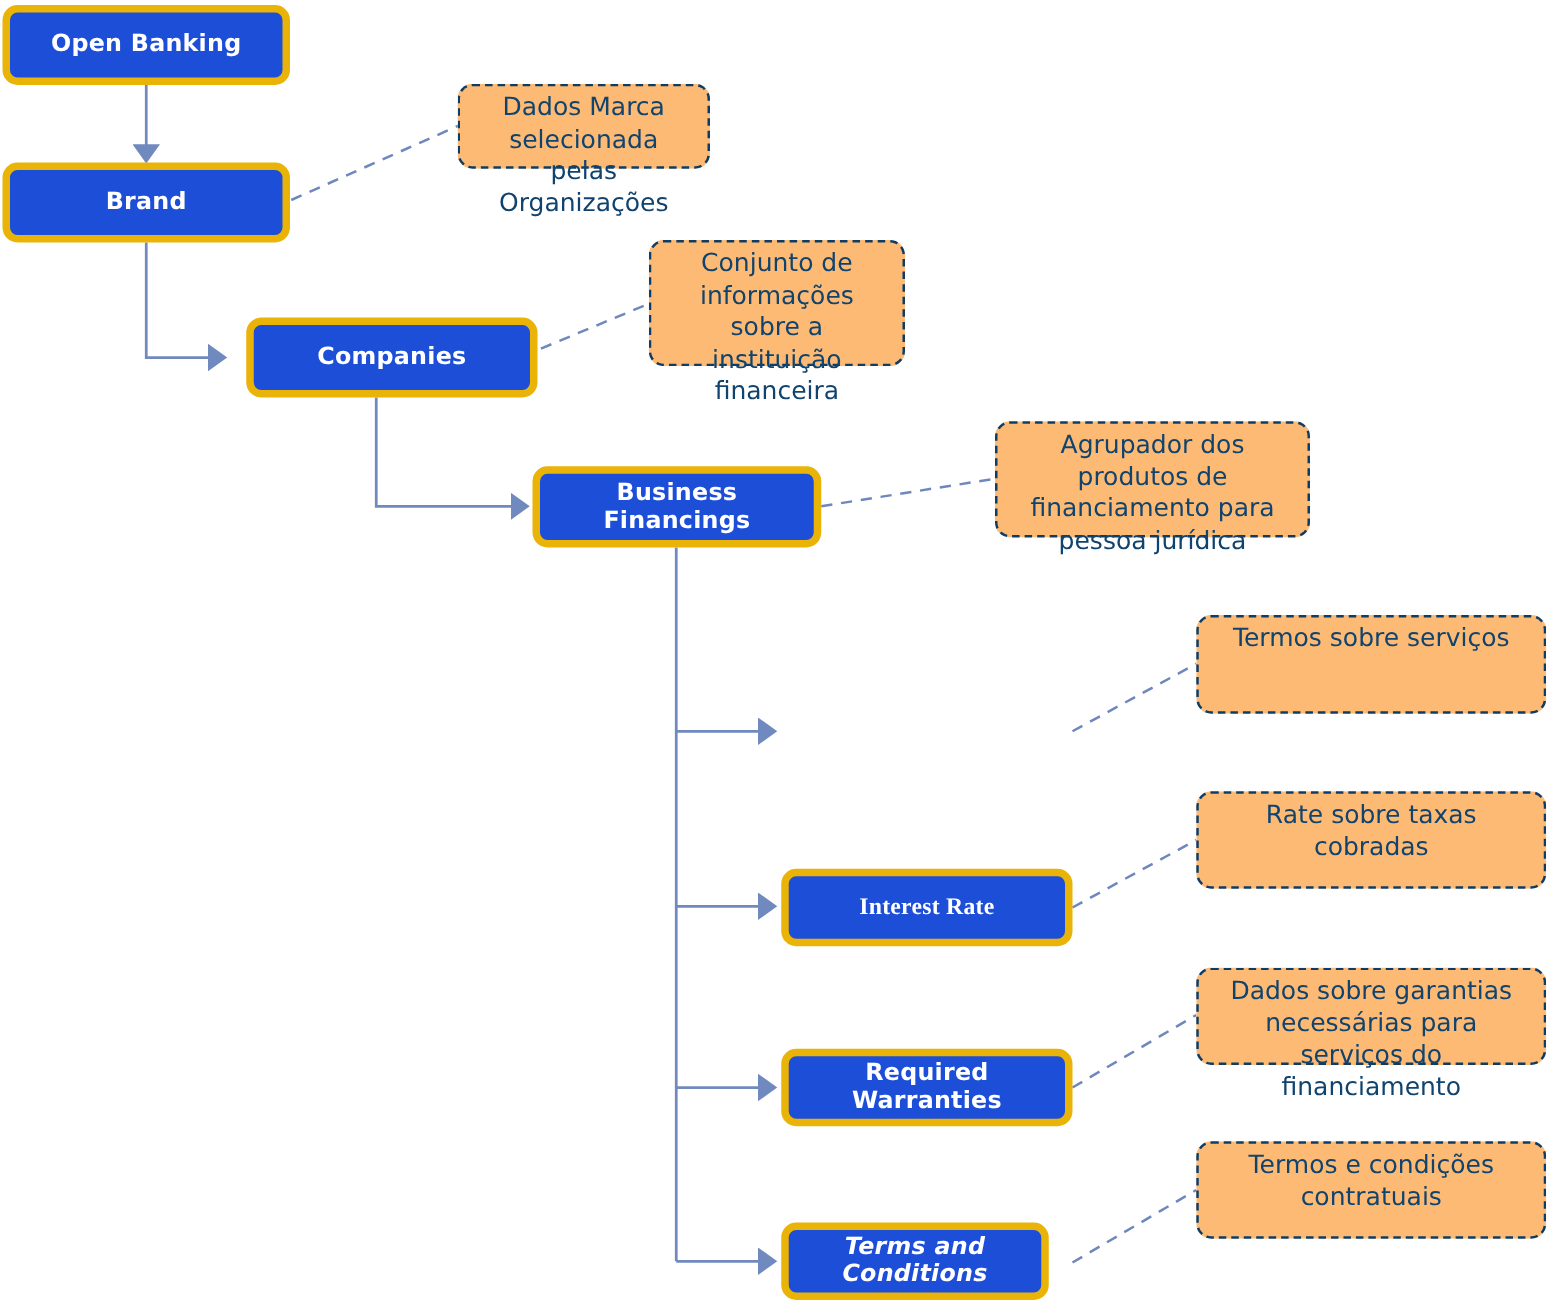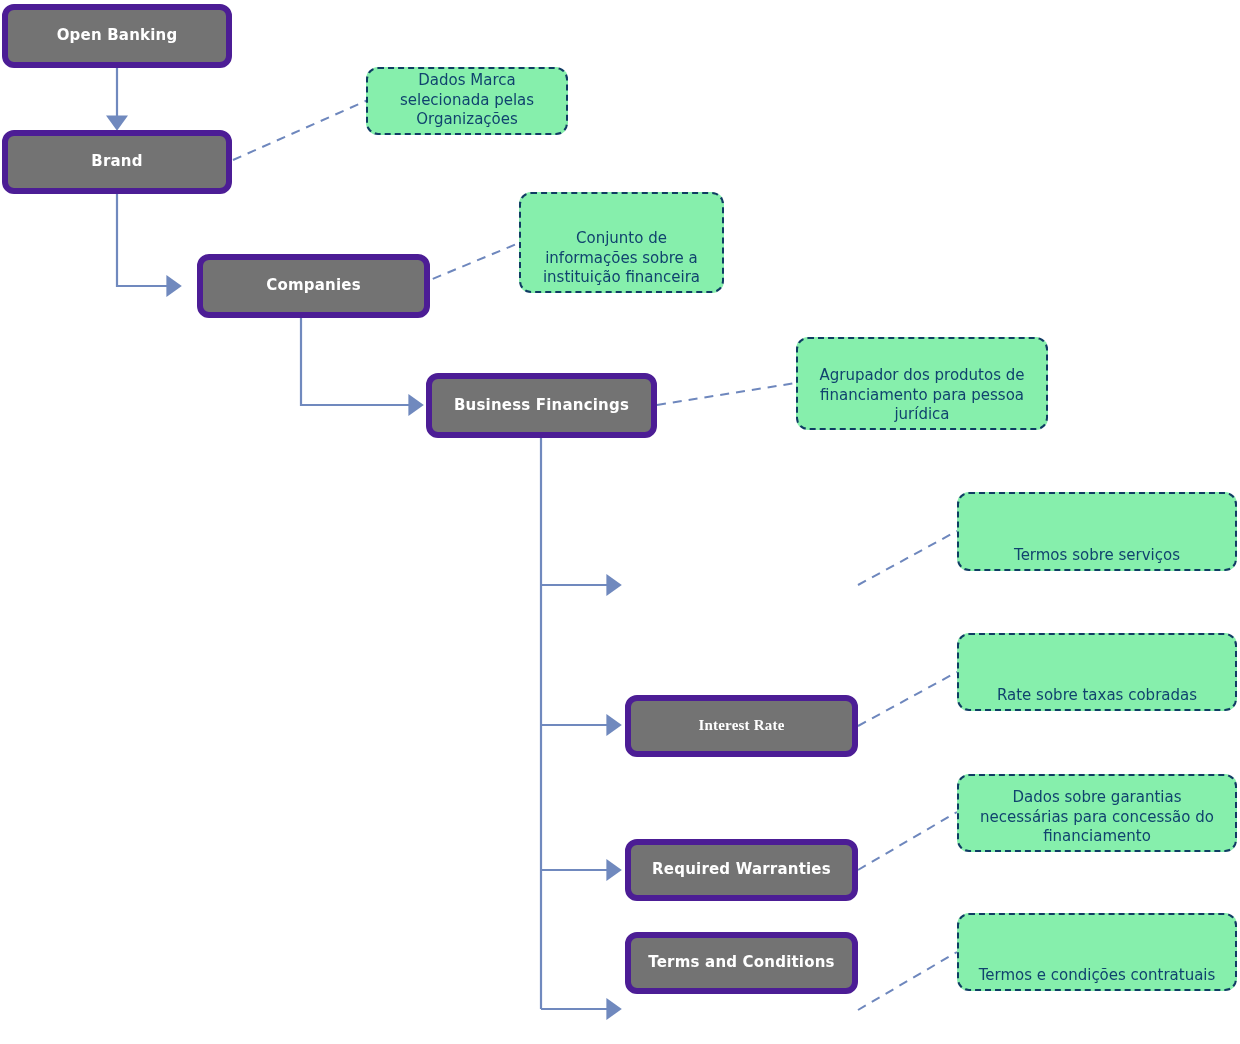--- a/index.html
+++ b/index.html
@@ -19,47 +19,47 @@
     position: absolute;
     left: 0; top: 0;
     width: 1240px;
     height: 1044px;
   }
 
   
   .node {
     position: absolute;
     box-sizing: border-box;
-    background: #737373;
-    border: 6px solid #4c1d95;
+    background: #1d4ed8;
+    border: 6px solid #eab308;
     border-radius: 12px;
     display: flex;
     align-items: center;
     justify-content: center;
     color: #ffffff;
-    font-size: 15px;
+    font-size: 19px;
     font-weight: bold;
     letter-spacing: .2px;
     text-align: center;
     line-height: 1.15;
     z-index: 3;
   }
 
   
   .note {
     position: absolute;
     box-sizing: border-box;
-    background: #86efac;
+    background: #fdba74;
     border: 2px dashed #0F3C63;
     border-radius: 12px;
     display: flex;
-    align-items: flex-end;
+    align-items: flex-start;
     justify-content: center;
     color: #10436E;
-    font-size: 15px;
+    font-size: 20px;
     text-align: center;
     line-height: 1.28;
     padding: 4px 10px;
     z-index: 3;
   }
 
   svg.links {
     position: absolute;
     left: 0; top: 0;
     width: 1240px;
@@ -137,21 +137,21 @@
 
 
   <div class="node" style="left:625px; top:695px; width:233px; height:62px;font-family:Liberation Serif, serif;">
     <span>Interest Rate</span>
   </div>
 
   <div class="node" style="left:625px; top:839px; width:233px; height:62px;">
     <span>Required Warranties</span>
   </div>
 
-  <div class="node" style="left:625px; top:932px; width:233px; height:62px;">
+  <div class="node" style="left:625px; top:978px; width:214px; height:62px;font-style:italic;">
     <span>Terms and Conditions</span>
   </div>
 
   <div class="note" style="left:366px; top:67px; width:202px; height:68px;">
     <span>Dados Marca selecionada pelas Organizações</span>
   </div>
 
   <div class="note" style="left:519px; top:192px; width:205px; height:101px;">
     <span>Conjunto de informações sobre a instituição financeira</span>
   </div>
@@ -162,20 +162,20 @@
 
   <div class="note" style="left:957px; top:492px; width:280px; height:79px;">
     <span>Termos sobre serviços</span>
   </div>
 
   <div class="note" style="left:957px; top:633px; width:280px; height:78px;">
     <span>Rate sobre taxas cobradas</span>
   </div>
 
   <div class="note" style="left:957px; top:774px; width:280px; height:78px;">
-    <span>Dados sobre garantias necessárias para concessão do financiamento</span>
+    <span>Dados sobre garantias necessárias para serviços do financiamento</span>
   </div>
 
   <div class="note" style="left:957px; top:913px; width:280px; height:78px;">
     <span>Termos e condições contratuais</span>
   </div>
 
 </div>
 
 </body></html>

